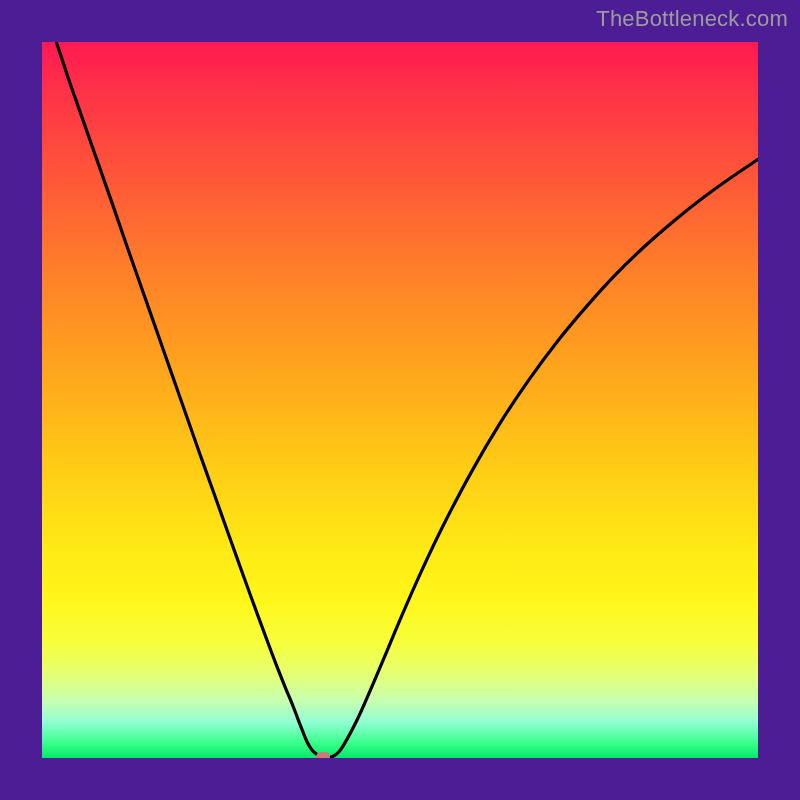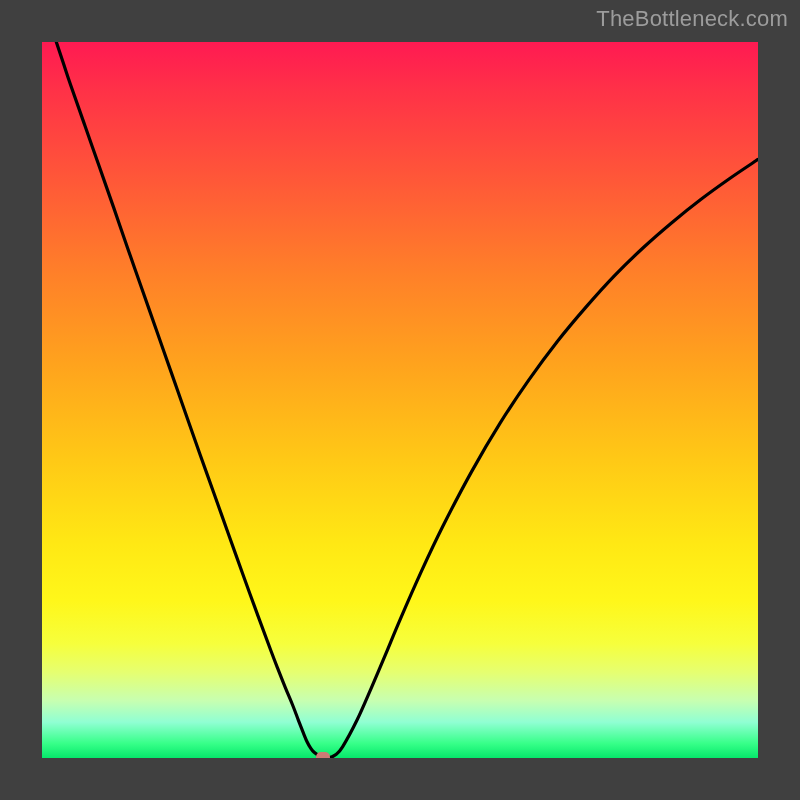--- a/index.html
+++ b/index.html
@@ -8,21 +8,21 @@
     width: 800px;
     height: 800px;
     background: #000000;
     overflow: hidden;
     font-family: Arial, Helvetica, sans-serif;
   }
   .chart-wrap {
     position: relative;
     width: 800px;
     height: 800px;
-    background: #404040;
+    background: #4c1d95;
   }
   .plot-area {
     position: absolute;
     left: 42px;
     top: 42px;
     width: 716px;
     height: 716px;
     overflow: hidden;
   }
   .gradient {

